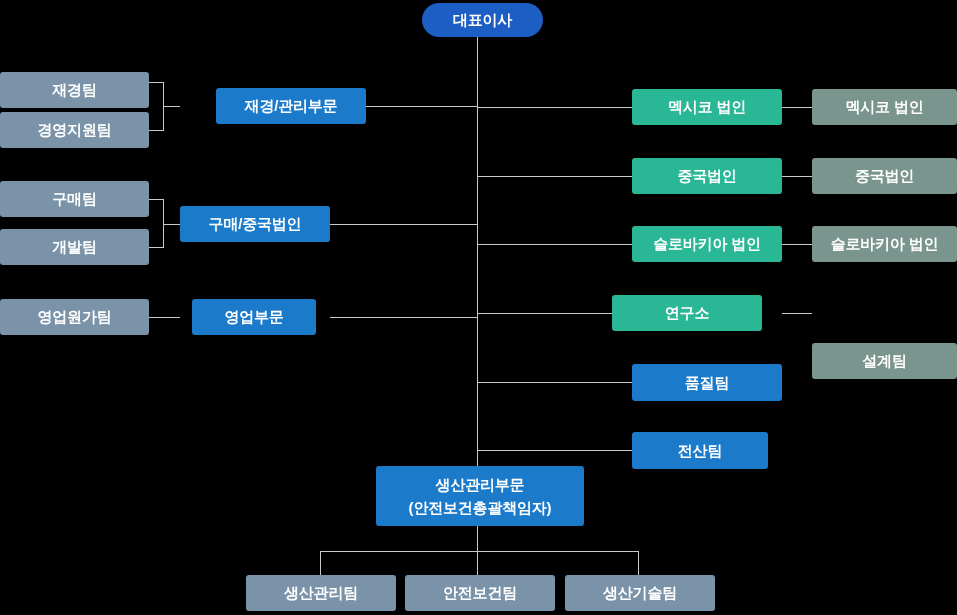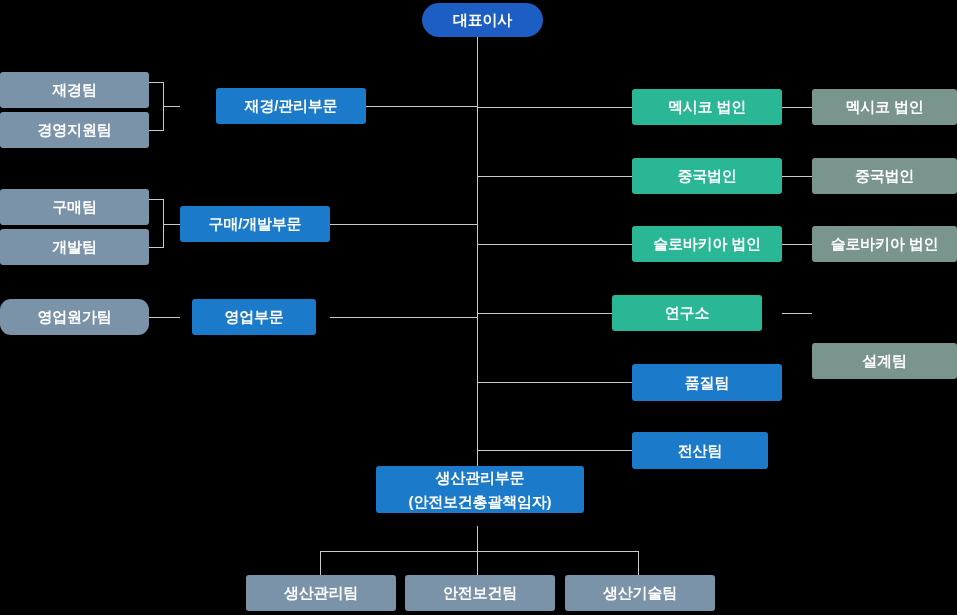--- a/index.html
+++ b/index.html
@@ -71,33 +71,33 @@
     <div class="line" style="left: 477px; top: 450px; width: 155px; height: 1px;"></div>
     <div class="line" style="left: 477px; top: 526px; width: 1px; height: 26px;"></div>
     <div class="line" style="left: 320px; top: 551px; width: 319px; height: 1px;"></div>
     <div class="line" style="left: 320px; top: 551px; width: 1px; height: 24px;"></div>
     <div class="line" style="left: 477px; top: 551px; width: 1px; height: 24px;"></div>
     <div class="line" style="left: 638px; top: 551px; width: 1px; height: 24px;"></div>
     <div class="node ceo" style="left: 422px; top: 3px; width: 121px; height: 34px;">대표이사</div>
     <div class="node team_blue_gray" style="left: 0px; top: 72px; width: 149px; height: 36px;">재경팀</div>
     <div class="node team_blue_gray" style="left: 0px; top: 112px; width: 149px; height: 36px;">경영지원팀</div>
     <div class="node division" style="left: 180px; top: 88px; width: 150px; height: 36px; margin-left: 36px;">재경/관리부문</div>
-    <div class="node team_blue_gray" style="left: 0px; top: 181px; width: 149px; height: 36px; margin-top: 8px;">구매팀</div>
+    <div class="node team_blue_gray" style="left: 0px; top: 181px; width: 149px; height: 36px;">구매팀</div>
     <div class="node team_blue_gray" style="left: 0px; top: 229px; width: 149px; height: 36px;">개발팀</div>
-    <div class="node division" style="left: 180px; top: 206px; width: 150px; height: 36px;">구매/개발부문</div>
-    <div class="node team_blue_gray" style="left: 0px; top: 299px; width: 149px; height: 36px; border-radius: 11px;">영업원가팀</div>
+    <div class="node division" style="left: 180px; top: 206px; width: 150px; height: 36px;">구매/중국법인</div>
+    <div class="node team_blue_gray" style="left: 0px; top: 299px; width: 149px; height: 36px;">영업원가팀</div>
     <div class="node division" style="left: 192px; top: 299px; width: 124px; height: 36px;">영업부문</div>
     <div class="node subsidiary" style="left: 632px; top: 89px; width: 150px; height: 36px;">멕시코 법인</div>
     <div class="node team_green_gray" style="left: 812px; top: 89px; width: 145px; height: 36px;">멕시코 법인</div>
     <div class="node subsidiary" style="left: 632px; top: 158px; width: 150px; height: 36px;">중국법인</div>
     <div class="node team_green_gray" style="left: 812px; top: 158px; width: 145px; height: 36px;">중국법인</div>
     <div class="node subsidiary" style="left: 632px; top: 226px; width: 150px; height: 36px;">슬로바키아 법인</div>
     <div class="node team_green_gray" style="left: 812px; top: 226px; width: 145px; height: 36px;">슬로바키아 법인</div>
     <div class="node subsidiary" style="left: 612px; top: 295px; width: 150px; height: 36px;">연구소</div>
     <div class="node team_green_gray" style="left: 812px; top: 295px; width: 145px; height: 36px; margin-top: 48px;">설계팀</div>
     <div class="node division" style="left: 632px; top: 364px; width: 150px; height: 37px;">품질팀</div>
     <div class="node division" style="left: 632px; top: 432px; width: 136px; height: 37px;">전산팀</div>
-    <div class="node division" style="left: 376px; top: 466px; width: 208px; height: 47px;">생산관리부문
+    <div class="node division" style="left: 376px; top: 466px; width: 208px; height: 60px;">생산관리부문
 (안전보건총괄책임자)</div>
     <div class="node team_blue_gray" style="left: 246px; top: 575px; width: 150px; height: 36px;">생산관리팀</div>
     <div class="node team_blue_gray" style="left: 405px; top: 575px; width: 150px; height: 36px;">안전보건팀</div>
     <div class="node team_blue_gray" style="left: 565px; top: 575px; width: 150px; height: 36px; text-align: center;">생산기술팀</div>
   </div>
 
 </body></html>

